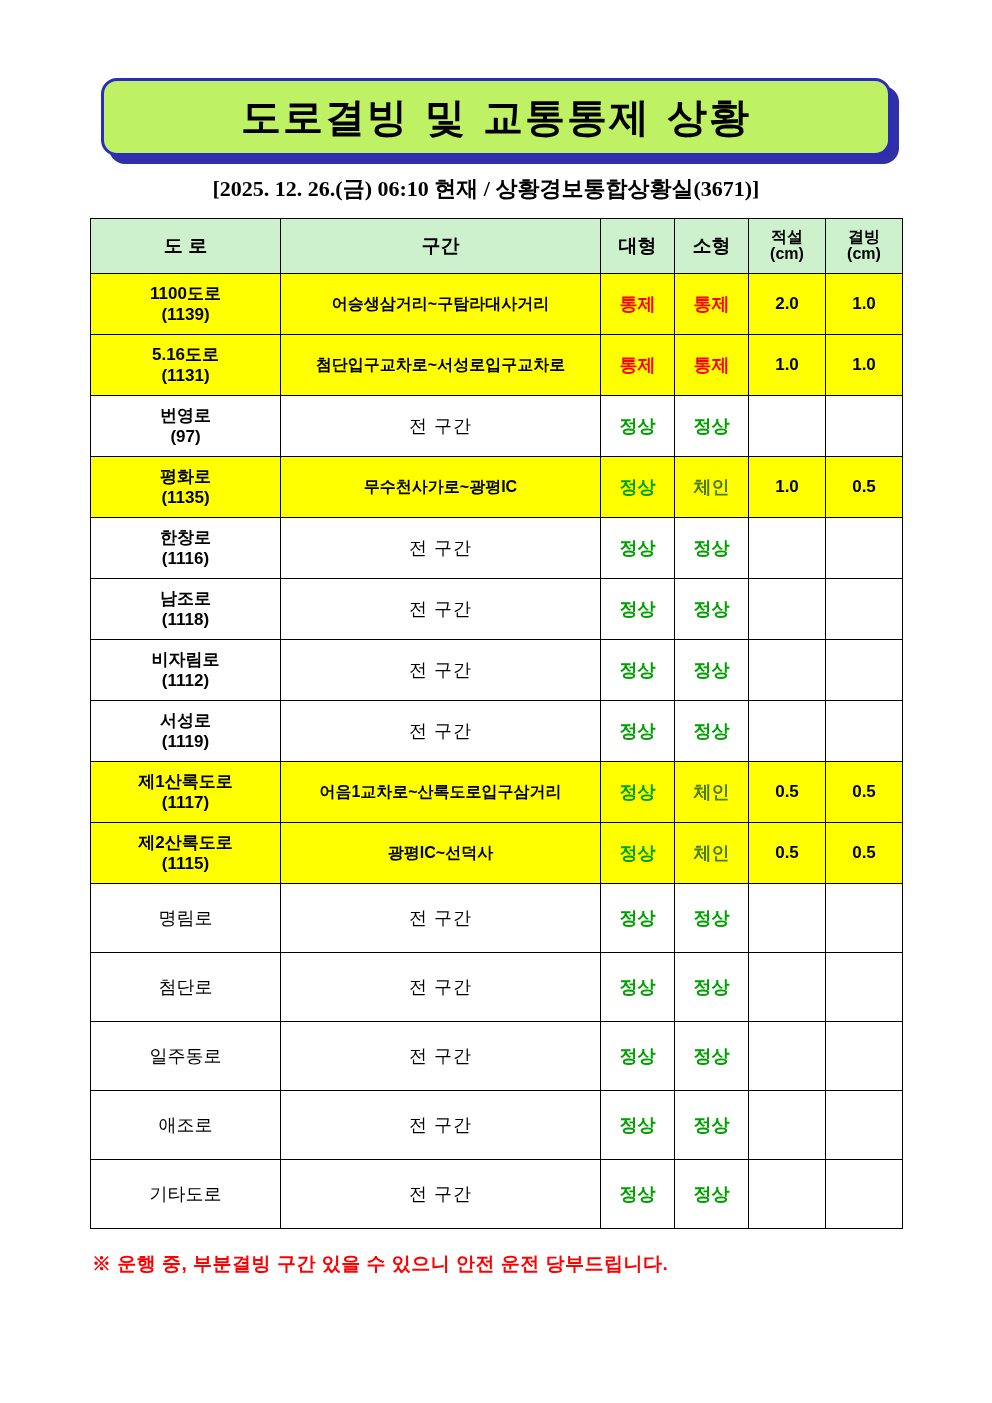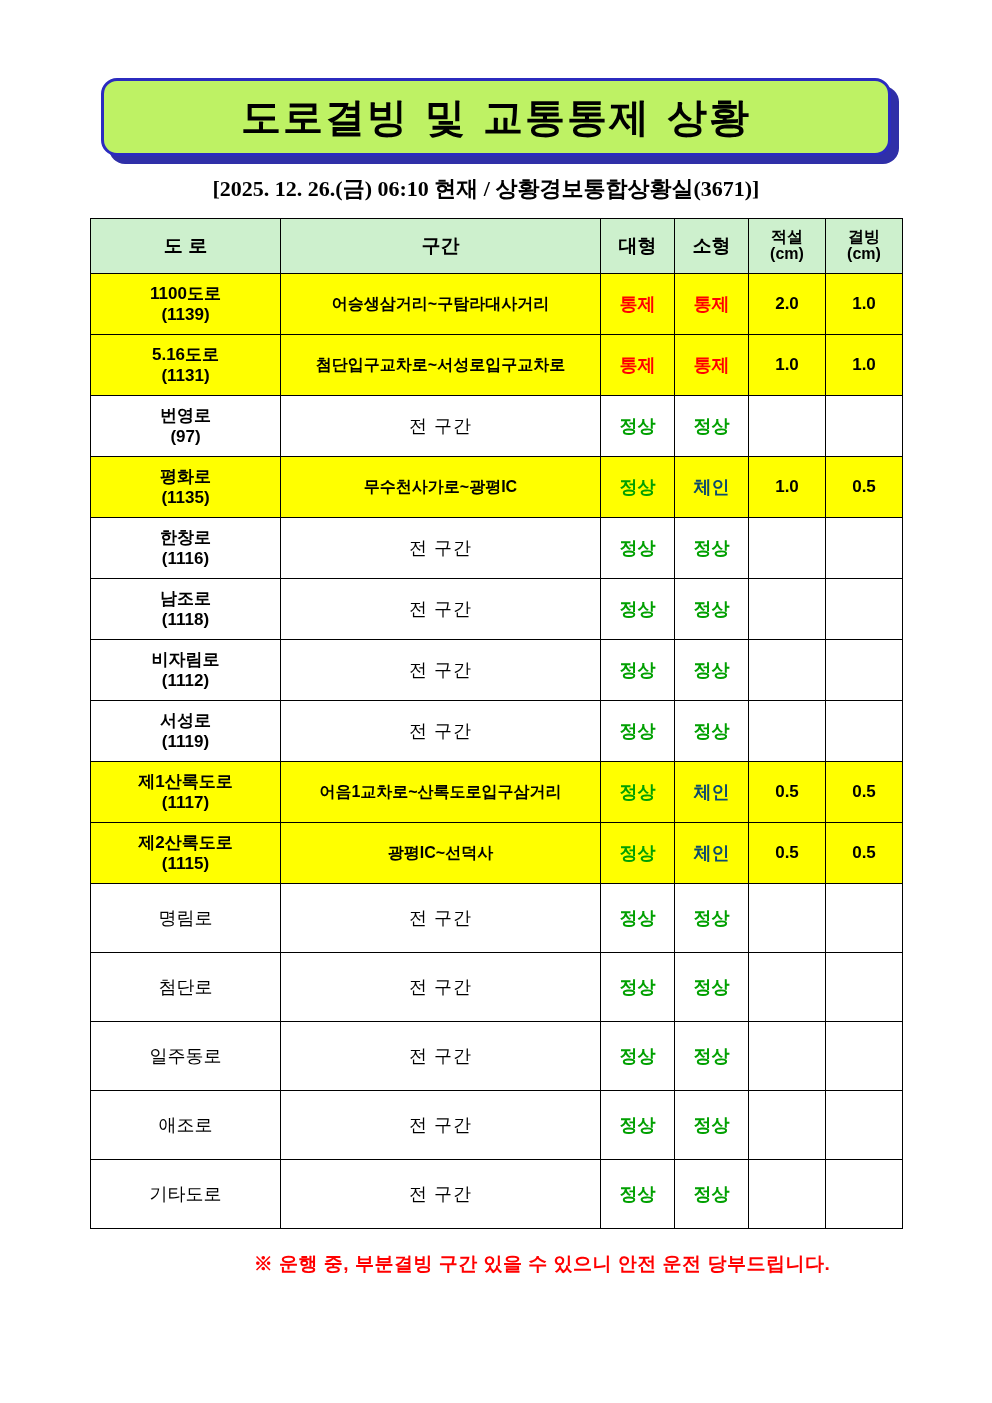--- a/index.html
+++ b/index.html
@@ -137,33 +137,32 @@
   td.status {
     font-size: 18px;
     font-weight: bold;
   }
   td.num {
     font-size: 17px;
     font-weight: bold;
   }
   .st-control { color: #ff0000; }
   .st-normal  { color: #00a000; }
-  .st-chain   { color: #0c4a6e; }
+  .st-chain   { color: #4d7c0f; }
 
   tr.hl td { background: #ffff00; }
 
   
   .footnote {
     margin: 22px 0 0 92px;
     font-size: 19px;
     font-weight: bold;
     color: #ff0000;
     font-family: "Liberation Sans", sans-serif;
     letter-spacing: 0.5px;
-    text-align: center;
   }
 </style>
 </head>
 <body>
 
 <div class="page">
 
   <div class="title-wrap">
     <div class="title-shadow">
       <div class="title-banner-shadow"></div>

